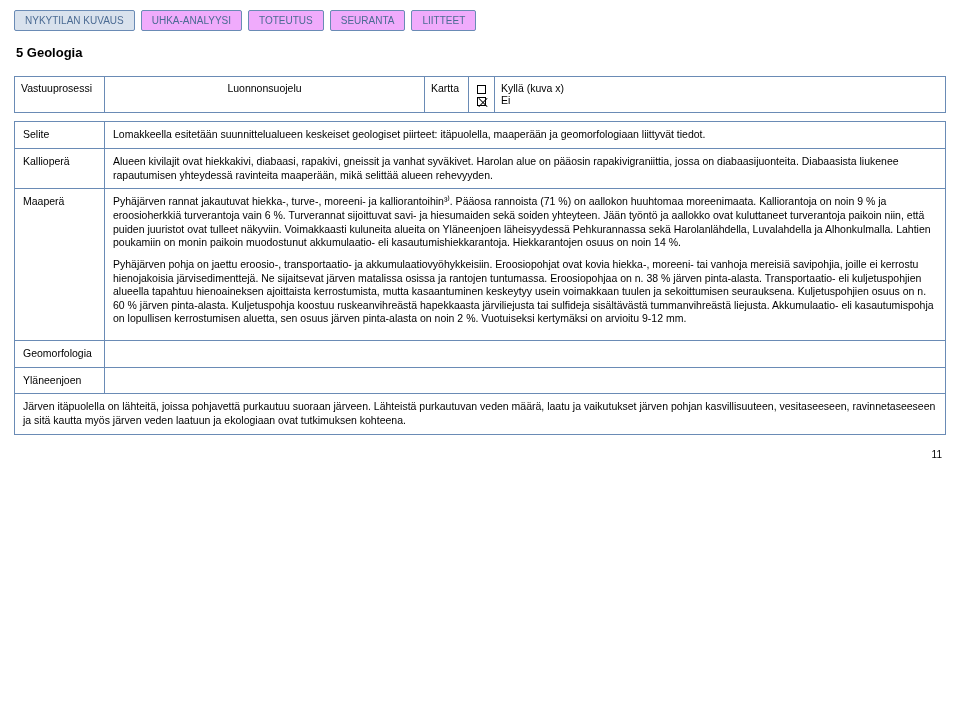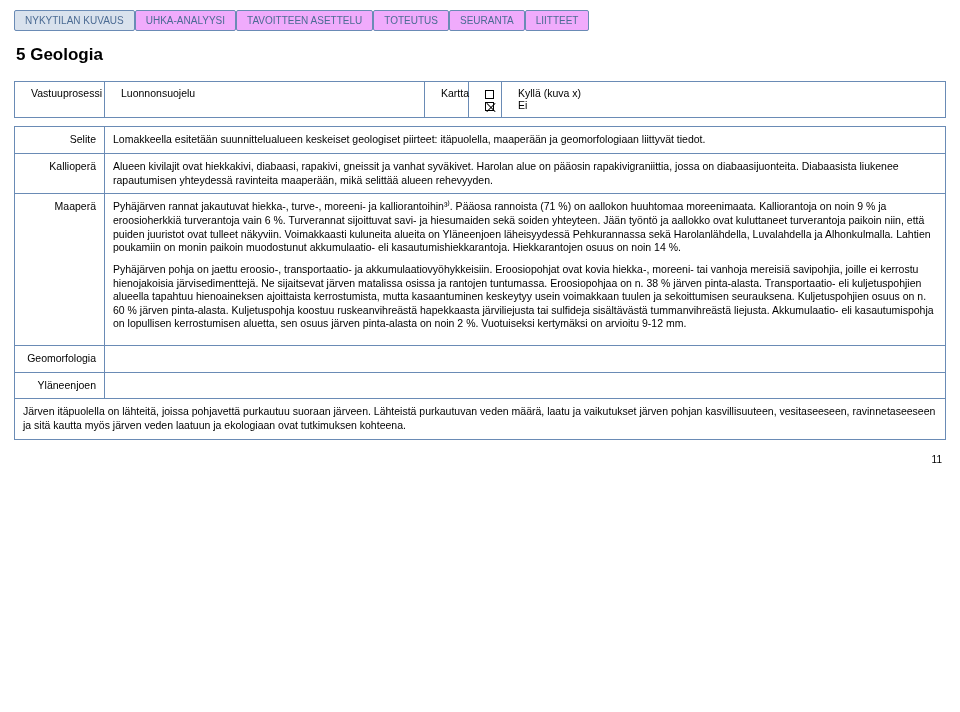--- a/index.html
+++ b/index.html
@@ -7,56 +7,57 @@
     margin: 0;
     font-family: Arial, Helvetica, sans-serif;
     font-size: 10.5px;
     color: #000;
     background: #fff;
     width: 960px;
     padding: 10px 14px 0 14px;
   }
   .tabs {
     display: flex;
-    gap: 0;
+    gap: 6px;
     margin-bottom: 14px;
   }
   .tab {
     border: 1px solid #6a8bb5;
     color: #4b6b93;
     padding: 4px 10px;
     border-radius: 2px;
     font-size: 10px;
     white-space: nowrap;
     background: #f0abfc;
   }
   .tab.active {
     background: #d9e2ed;
   }
   h1.section-title {
-    font-size: 17px;
+    font-size: 13px;
     font-weight: bold;
     margin: 10px 0 16px 2px;
   }
   .grid-table {
     border-collapse: collapse;
     width: 100%;
     table-layout: fixed;
     margin-bottom: 8px;
   }
   .grid-table td {
     border: 1px solid #6a8bb5;
-    padding: 5px 16px;
+    padding: 5px 6px;
     vertical-align: top;
   }
   .col-label {
     width: 90px;
   }
   .col-process {
     width: 320px;
+    text-align: center;
   }
   .col-kartta-lbl {
     width: 44px;
   }
   .col-kartta-chk {
     width: 26px;
     text-align: center;
   }
   .col-kartta-opt {
     width: auto;
@@ -89,39 +90,37 @@
   }
   .body-table td {
     border: 1px solid #6a8bb5;
     padding: 6px 8px;
     vertical-align: top;
     line-height: 1.3;
   }
   .body-table td.label {
     width: 90px;
     font-size: 10.5px;
-    text-align: right;
   }
   .body-table td.empty-tall {
     height: 18px;
   }
   .para { margin-bottom: 8px; }
   .pagenum {
     text-align: right;
     font-size: 10px;
     padding: 6px 4px 10px 0;
   }
 </style>
 </head>
 <body>
 
 <div class="tabs">
   <div class="tab active">NYKYTILAN KUVAUS</div>
   <div class="tab">UHKA-ANALYYSI</div>
-  <div class="tab">TAVOITTEEN ASETTELU</div>
   <div class="tab">TOTEUTUS</div>
   <div class="tab">SEURANTA</div>
   <div class="tab">LIITTEET</div>
 </div>
 
 <h1 class="section-title">5 Geologia</h1>
 
 <table class="grid-table">
   <tbody>
       <tr>

